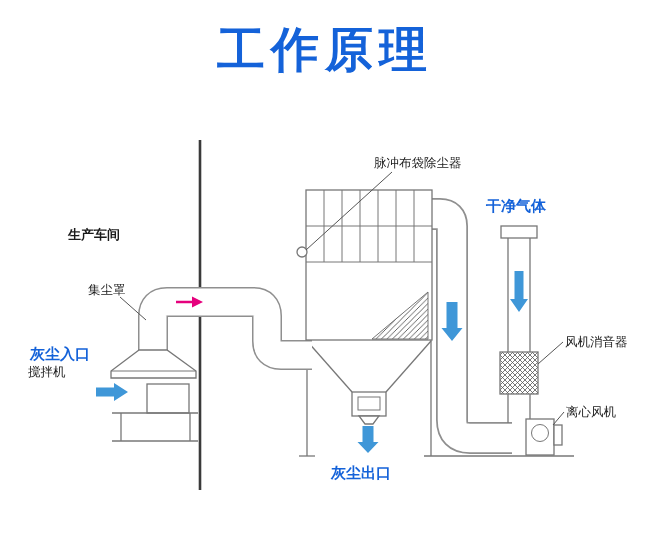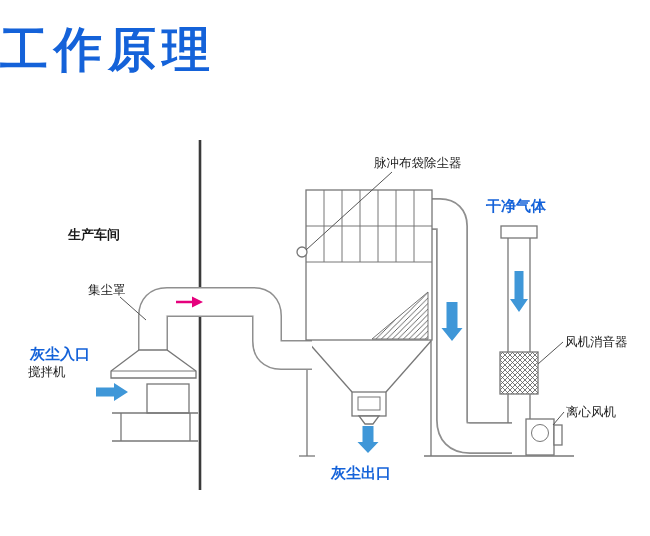--- a/index.html
+++ b/index.html
@@ -1,18 +1,18 @@
 <!DOCTYPE html>
 <html style="--title-blue: #1462d9; --label-blue: #1462d9; --arrow-blue: #3f97d8; --pink: #e5017d;"><head>
 <meta charset="utf-8">
 <style>
   html,body { margin:0; padding:0; background:#ffffff; }
   body { width:650px; height:536px; overflow:hidden; font-family:"DejaVu Sans",sans-serif; }
   .page { width:650px; height:536px; background:#fff; position:relative; }
-  .title-wrap { height:100px; display:flex; align-items:center; }
+  .title-wrap { height:100px; display:flex; align-items:center; justify-content:center; }
   h1.title {
     margin:0; font-size:48px; font-weight:bold; letter-spacing:6px;
     color:var(--title-blue,#1462d9); font-family:"DejaVu Sans",sans-serif;
   }
   svg { display:block; }
   .lbl { font-family:"DejaVu Sans",sans-serif; font-size:12.5px; fill:#1a1a1a; }
   .lbl-strong { font-weight:bold; font-size:13px; }
   .lbl-blue { font-family:"DejaVu Sans",sans-serif; font-size:15px; font-weight:bold; fill:var(--label-blue,#1462d9); }
   .wall { stroke:#3a3a3a; stroke-width:2.6; }
   .duct-outer { stroke:#8f8f8f; fill:none; }

